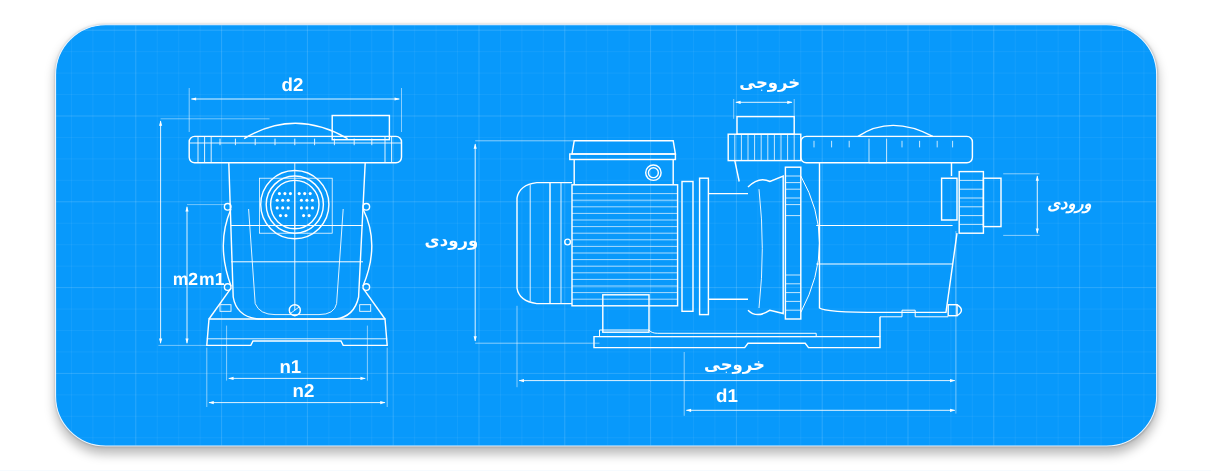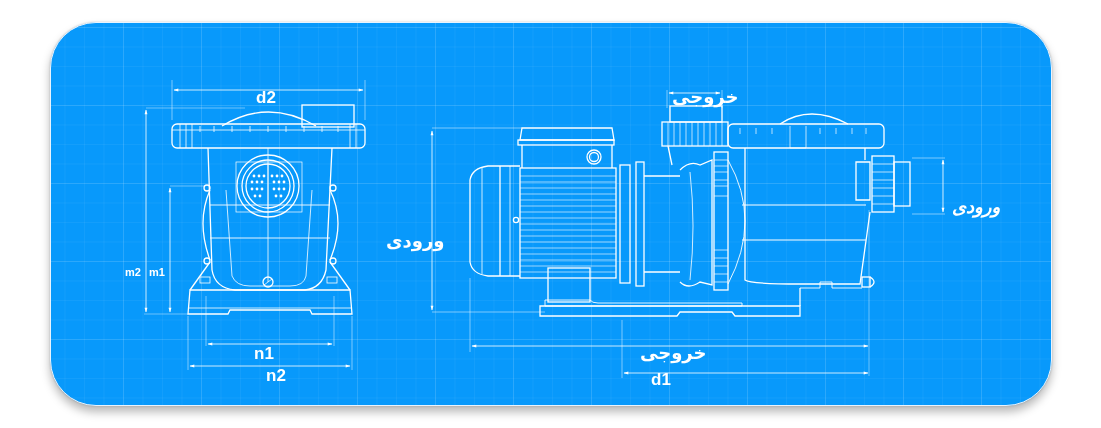--- a/index.html
+++ b/index.html
@@ -13,24 +13,24 @@
       linear-gradient(90deg, rgba(255,255,255,0.10) 1px, transparent 1px),
       linear-gradient(rgba(255,255,255,0.05) 1px, transparent 1px),
       linear-gradient(90deg, rgba(255,255,255,0.05) 1px, transparent 1px);
     background-size: 78px 78px, 78px 78px, 19.5px 19.5px, 19.5px 19.5px;
     background-position: -6px 4px, -6px 4px, -6px 4px, -6px 4px;
     box-shadow: 0 6px 10px rgba(0,0,0,0.28), 0 0 2px rgba(0,0,0,0.2);
     border:1px solid #e8f4ff;
     overflow:hidden;
   }
   svg.drawing { position:absolute; left:0; top:0; width:1101px; height:428px; }
-  .label { position:absolute; color:#ffffff; font-weight:bold; white-space:nowrap;margin-top:20px; }
+  .label { position:absolute; color:#ffffff; font-weight:bold; white-space:nowrap; }
   .lat { font-family:"Liberation Sans", sans-serif; font-size:17px; }
-  .lat-small { font-family:"Liberation Sans", sans-serif; font-size:11px; }
-  .fa { font-family:"DejaVu Sans", sans-serif; font-size:18px; direction:rtl; }
+  .lat-small { font-family:"Liberation Sans", sans-serif; font-size:16px;padding-left:32px; }
+  .fa { font-family:"DejaVu Sans", sans-serif; font-size:15px; direction:rtl; }
 </style>
 </head>
 <body>
 
 <div class="card"></div>
 
 <svg class="drawing" viewBox="0 0 1101 428" fill="none" stroke="#ffffff" stroke-width="1.3">
   <defs>
     <marker id="arr" viewBox="0 0 10 10" refX="9" refY="5" markerWidth="8" markerHeight="6" orient="auto-start-reverse">
       <path d="M0,2 L10,5 L0,8 z" fill="#ffffff" stroke="none"></path>

